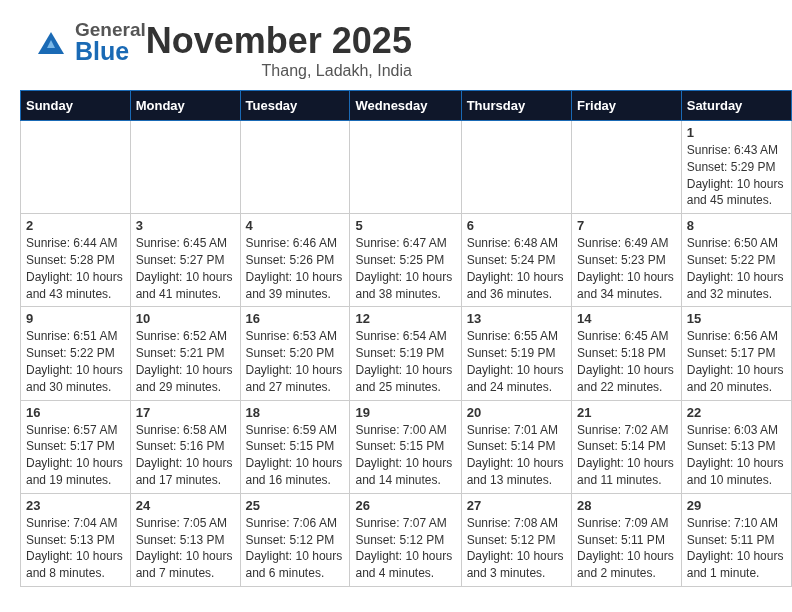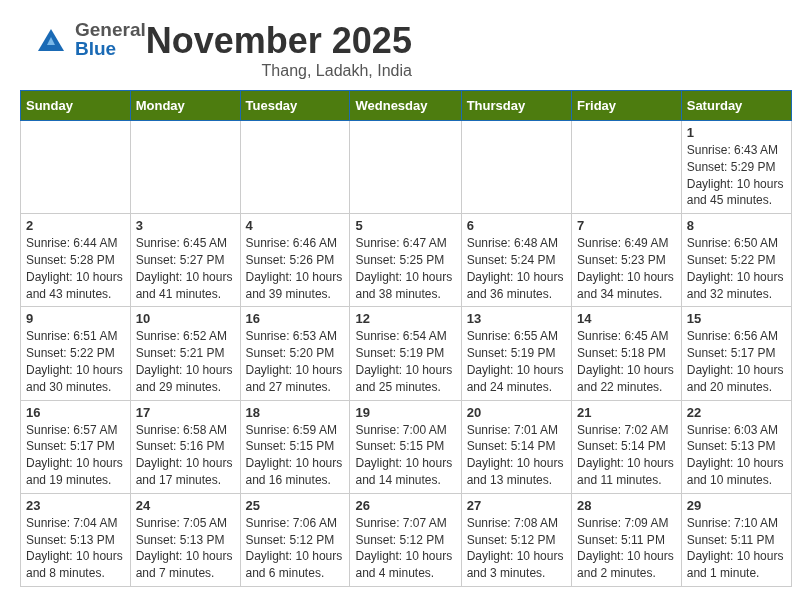--- a/index.html
+++ b/index.html
@@ -10,21 +10,21 @@
     .logo { display: flex; align-items: center; gap: 4px; }
     
     .title-block { text-align: right; }
     .month-title { font-size: 36px; font-weight: bold; color: #333; }
     .location { font-size: 16px; color: #555; }
     
     .calendar { width: 100%; border-collapse: collapse; margin: 0 10px; }
     .calendar-wrapper { padding: 0 10px 10px 10px; }
     
     .calendar th {
-      background: #4d7c0f;
+      background: #0f172a;
       color: #fff;
       padding: 7px 5px;
       font-size: 13px;
       font-weight: bold;
       text-align: left;
       border: 1px solid #1a6ab5;
     }
     
     .calendar td {
       border: 1px solid #ccc;
@@ -60,21 +60,21 @@
   <div style="display:flex; flex-direction:column; align-items:flex-start;">
     <div style="display:flex; align-items:center; gap:3px;">
       <svg width="42" height="32" viewBox="0 0 42 32" xmlns="http://www.w3.org/2000/svg">
         <rect x="0" y="0" width="42" height="32" fill="white"></rect>
         <polygon points="8,28 21,6 34,28" fill="#1a6ab5"></polygon>
         <polygon points="14,28 21,14 28,28" fill="#7ab8e8"></polygon>
         <rect x="14" y="22" width="14" height="6" fill="#1a6ab5"></rect>
       </svg>
       <div style="line-height:1;">
         <span style="font-size:19px; font-weight:bold; color:#555;">General</span><br>
-        <span style="font-size:19px; font-weight:bold; color:#1a6ab5;">Blue</span>
+        <span style="font-size:25px; font-weight:bold; color:#1a6ab5;">Blue</span>
       </div>
     </div>
   </div>
 </div>
   <div class="title-block">
     <div class="month-title">November 2025</div>
     <div class="location">Thang, Ladakh, India</div>
   </div>
 </div>
 

